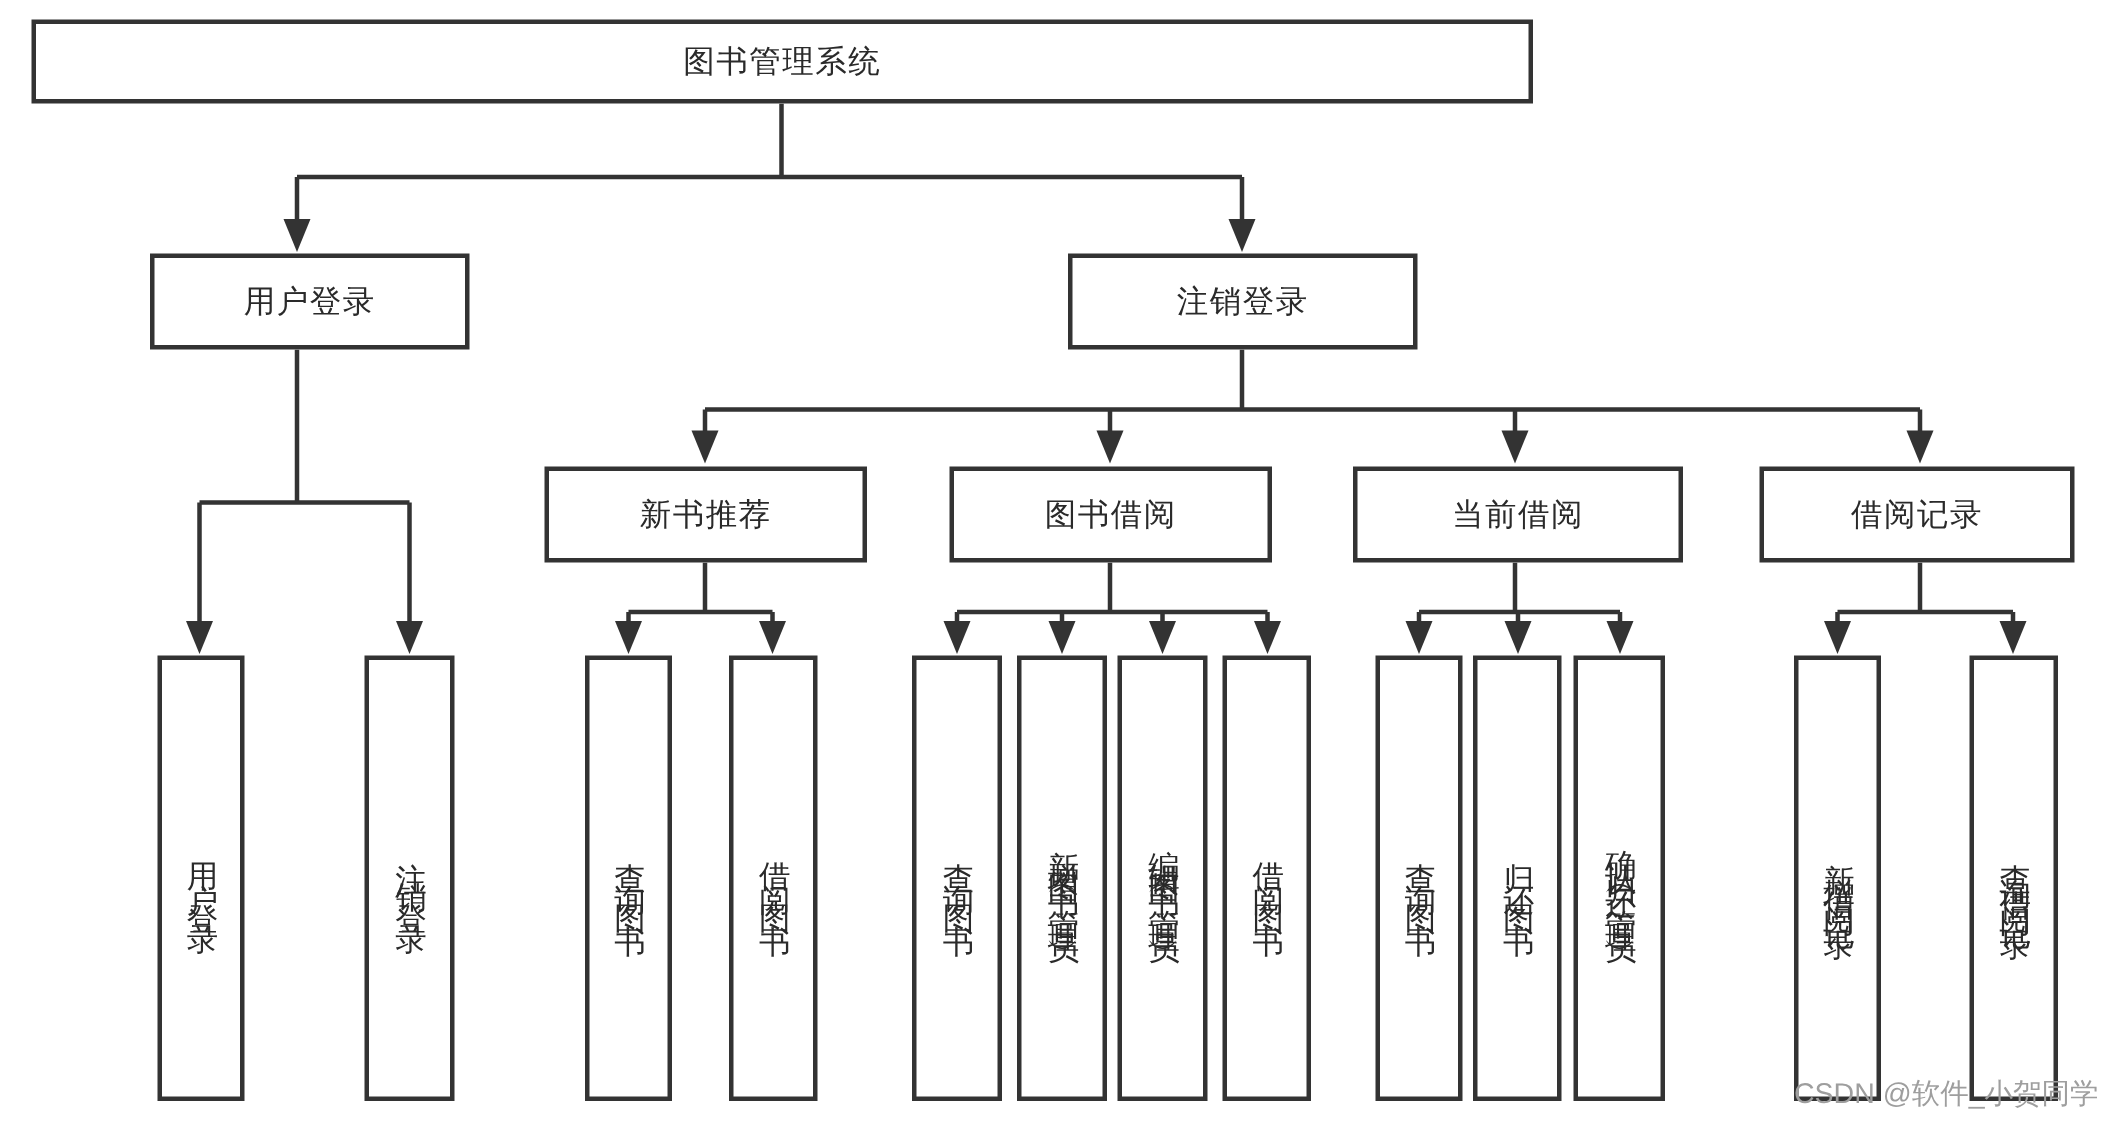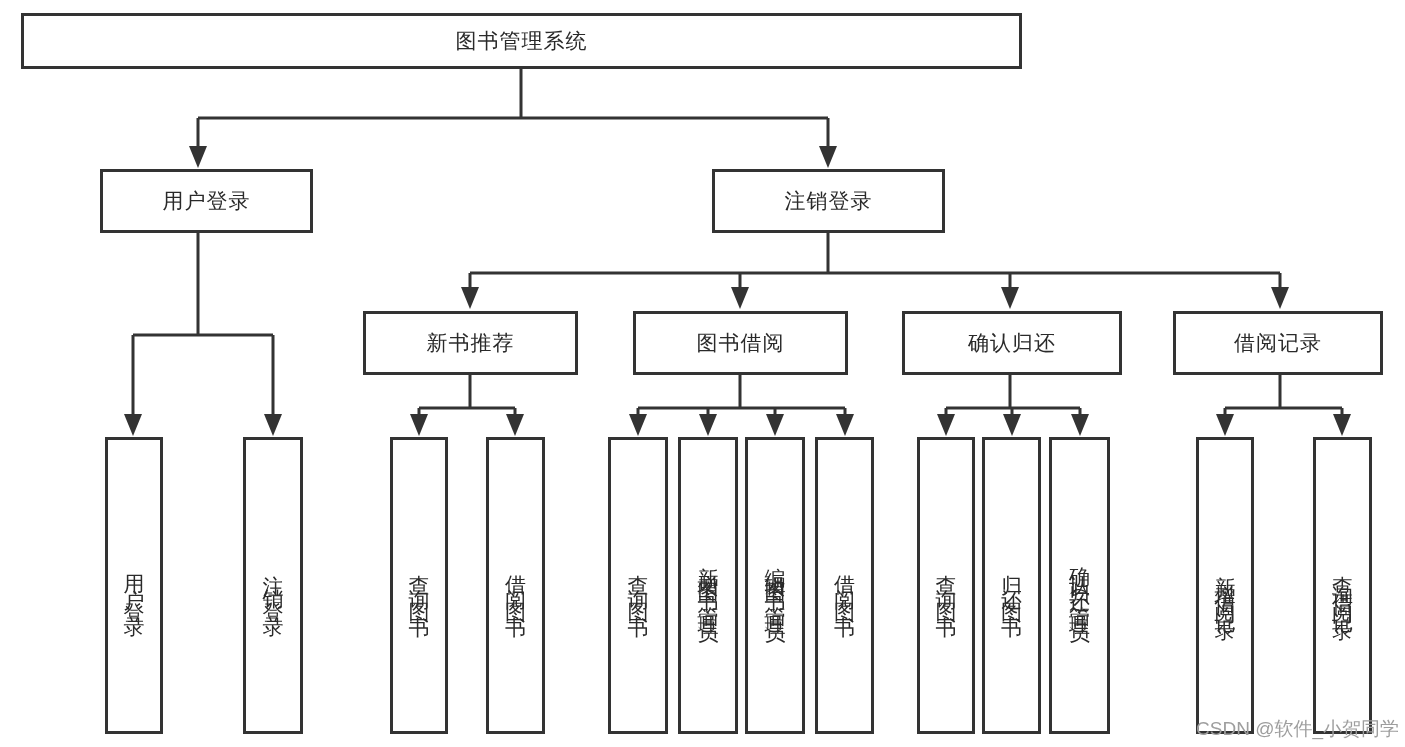--- a/index.html
+++ b/index.html
@@ -150,21 +150,21 @@
     <span class="hlabel">注销登录</span>
   </div>
 
   <div id="bb" class="box">
     <span class="hlabel">图书借阅</span>
   </div>
   <div id="rec" class="box">
     <span class="hlabel">新书推荐</span>
   </div>
   <div id="cb" class="box">
-    <span class="hlabel">确认归还</span>
+    <span class="hlabel">当前借阅</span>
   </div>
   <div id="br" class="box">
     <span class="hlabel">借阅记录</span>
   </div>
 
   <div id="l1" class="box leaf">
     <span class="vlabel">用户登录</span>
   </div>
   <div id="l2" class="box leaf">
     <span class="vlabel">注销登录</span>

